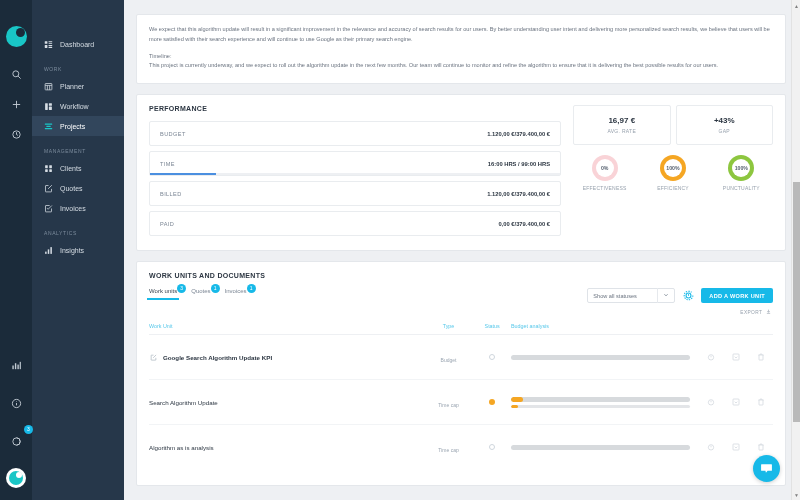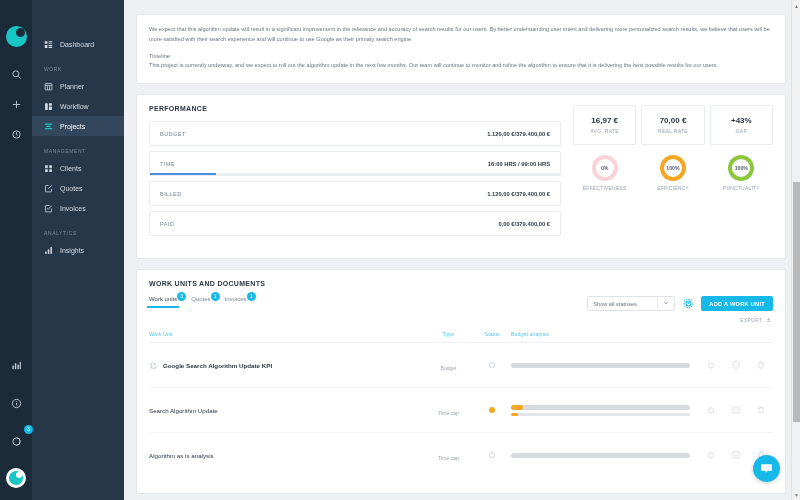--- a/index.html
+++ b/index.html
@@ -73,21 +73,21 @@
     padding: 8px 14px 0 12px; overflow:hidden; }
 
   .card { background:#fff; border:1px solid #e4e7eb; border-radius:2px; margin-bottom:10px; }
 
   
   .desc { padding: 10px 12px 12px 12px; margin-top:6px; }
   .desc p { font-size:5.6px; line-height:1.75; color:#6b7480; }
   .desc .gap { height: 7px; }
 
   
-  .perf { padding: 10px 12px 22px 12px; display:flex; gap:12px; }
+  .perf { padding: 10px 12px 14px 12px; display:flex; gap:12px; }
   .perf-title { font-size:7px; font-weight:bold; color:#2c3642; letter-spacing:.3px;
      margin-bottom:9px; }
   .perf-left { flex: 1 1 auto; }
   .perf-row {
     border:1px solid #e9ecef; border-radius:2px; height:25px; position:relative;
     display:flex; align-items:center; justify-content:space-between;
     padding: 0 10px; margin-bottom:5px; background:#fff;
   }
   .perf-row .lbl { font-size:5.6px; color:#7b8694; letter-spacing:.4px; }
   .perf-row .val { font-size:5.8px; color:#2c3642; font-weight:bold; }
@@ -375,24 +375,20 @@
           </div>
         </div>
 
         <div class="perf-right">
           <div class="stat-row">
             <div class="stat-box">
               <div class="v">16,97 €</div>
               <div class="k">AVG. RATE</div>
             </div>
             <div class="stat-box">
-              <div class="v">70,00 €</div>
-              <div class="k">REAL RATE</div>
-            </div>
-            <div class="stat-box">
               <div class="v">+43%</div>
               <div class="k">GAP</div>
             </div>
           </div>
 
           <div class="ring-row">
             <div class="ring-cell">
               <div class="ring" id="ring0" style="background: rgb(249, 211, 215);">
                 <div class="inner">0%</div>
               </div>

